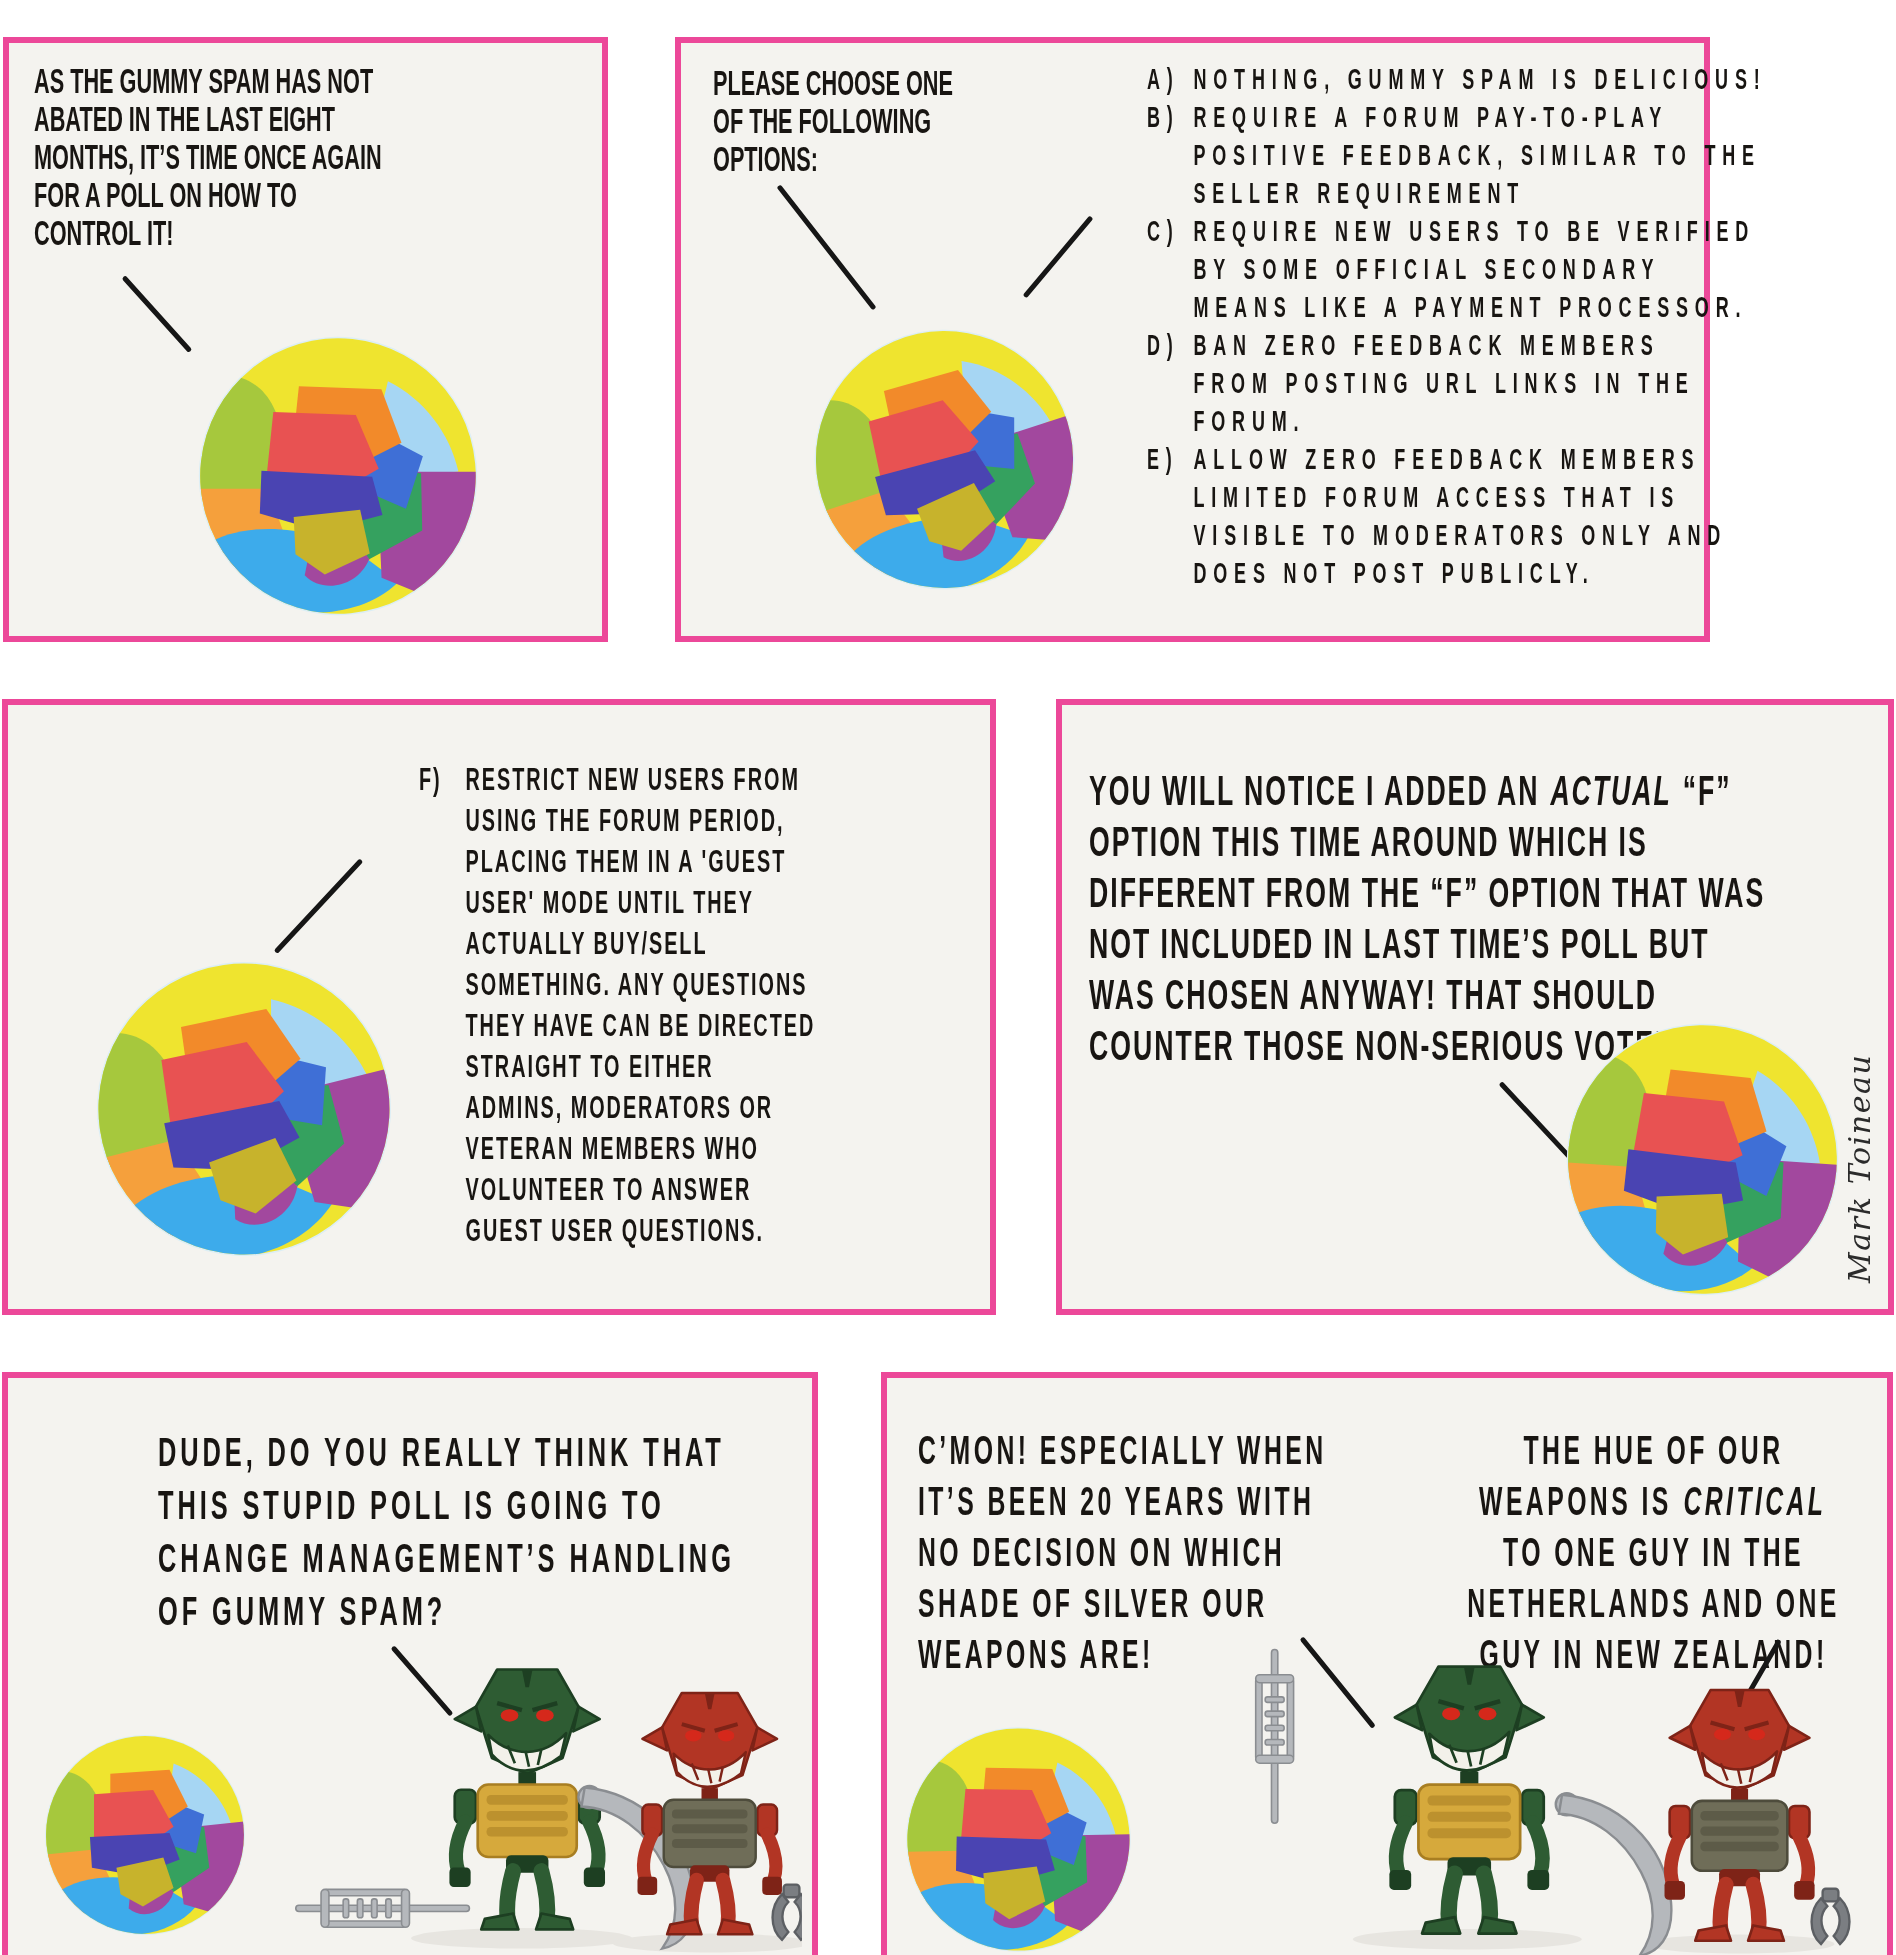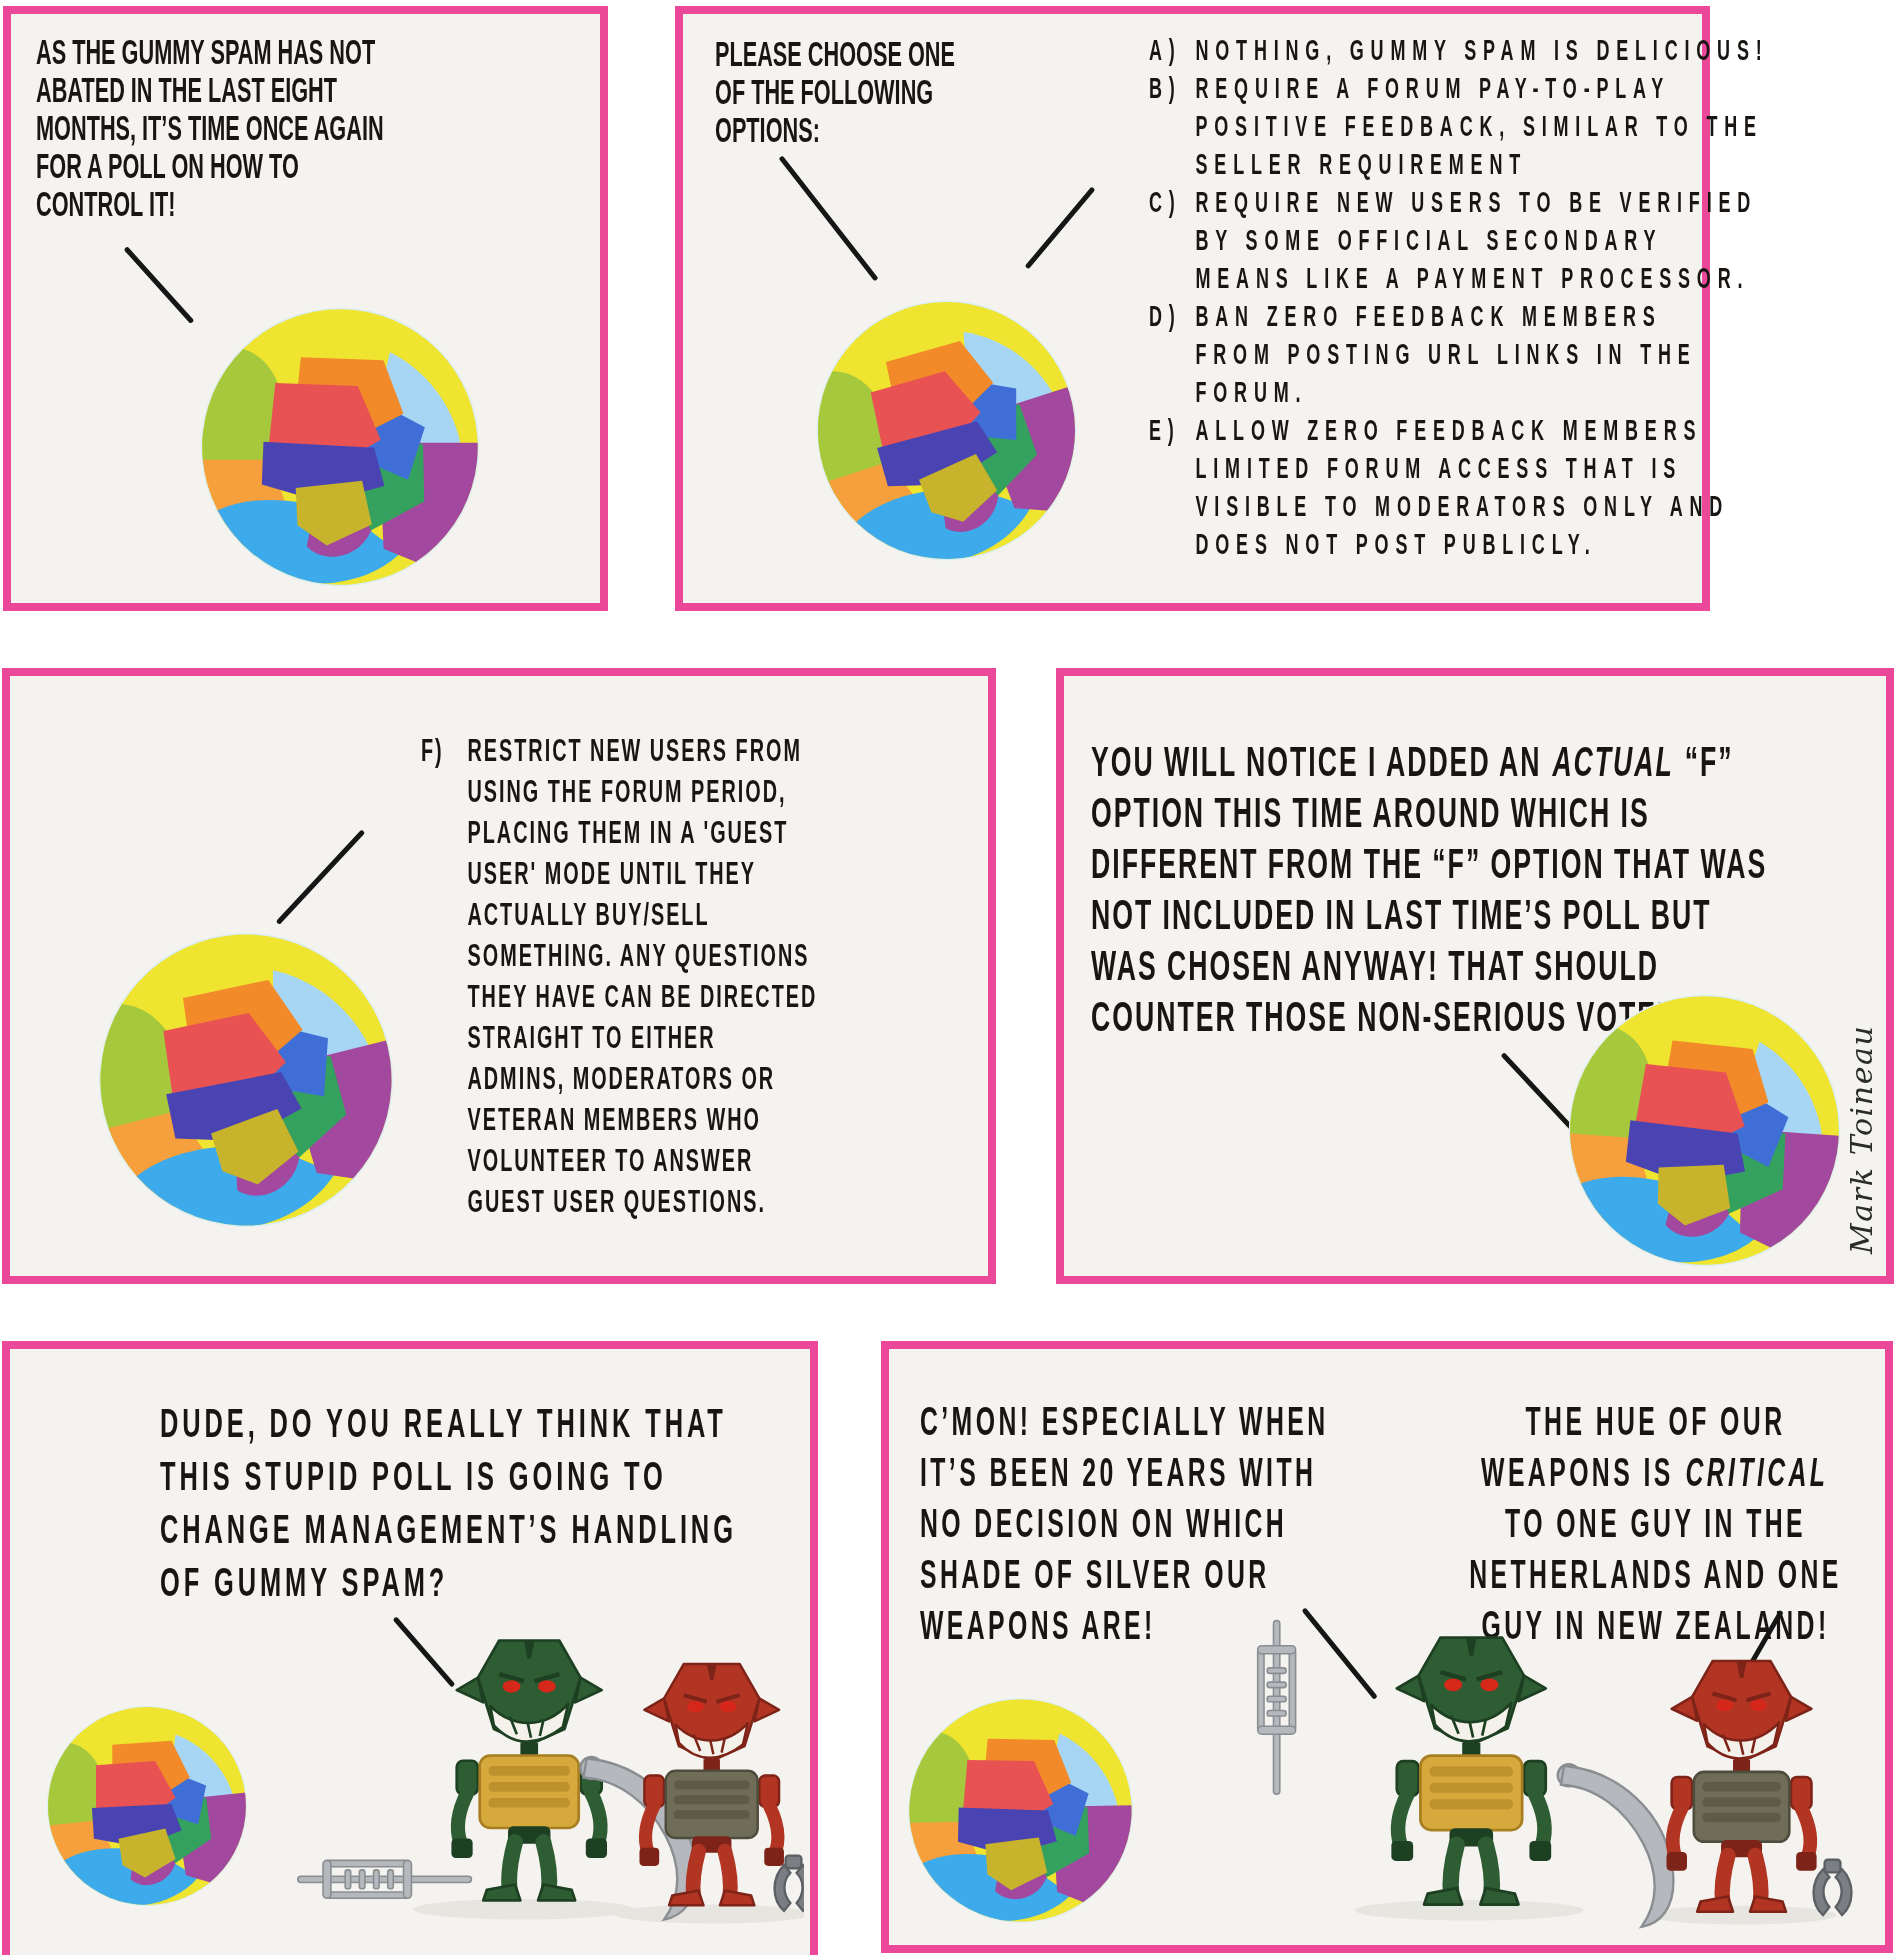--- a/index.html
+++ b/index.html
@@ -1,18 +1,18 @@
 <!DOCTYPE html>
 <html style="font-size:12.6px"><head>
 <meta charset="utf-8">
 <style>
   html,body{margin:0;padding:0;background:#ffffff;}
   body{width:1896px;height:1956px;position:relative;overflow:hidden;
        font-family:"Liberation Sans","DejaVu Sans",sans-serif;}
-  .panel{position:absolute;background:#f4f3ef;border:8px solid #ec4899;box-sizing:border-box;}
+  .panel{position:absolute;background:#f4f3ef;border:6px solid #ec4899;box-sizing:border-box;margin-top:31px;}
   #p1{left:3.2px;top:6.3px;width:605px;height:605px;}
   #p2{left:675px;top:6.3px;width:1035px;height:605px;}
   #p3{left:1.6px;top:668px;width:994px;height:616px;}
   #p4{left:1056px;top:668px;width:838px;height:616px;}
   #p5{left:2px;top:1341px;width:816px;height:795px;}
   #p6{left:881px;top:1341px;width:1012px;height:612px;}
 
   .ct{position:absolute;color:#181512;font-weight:700;white-space:pre-line;
       transform:scaleX(.62);transform-origin:0 0;}
   .ct em{font-style:italic;font-weight:900;padding:0 2.4px;}

